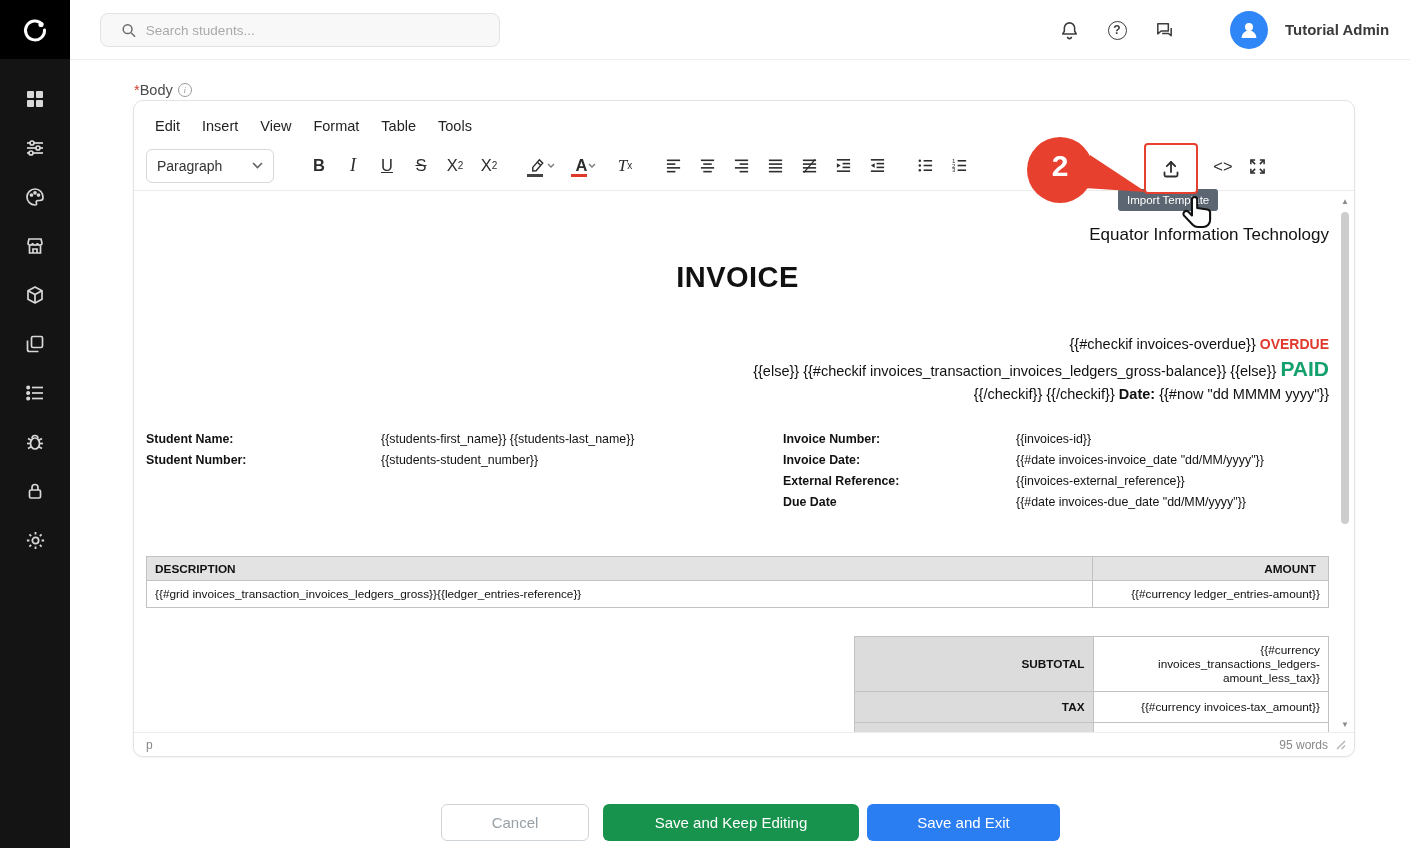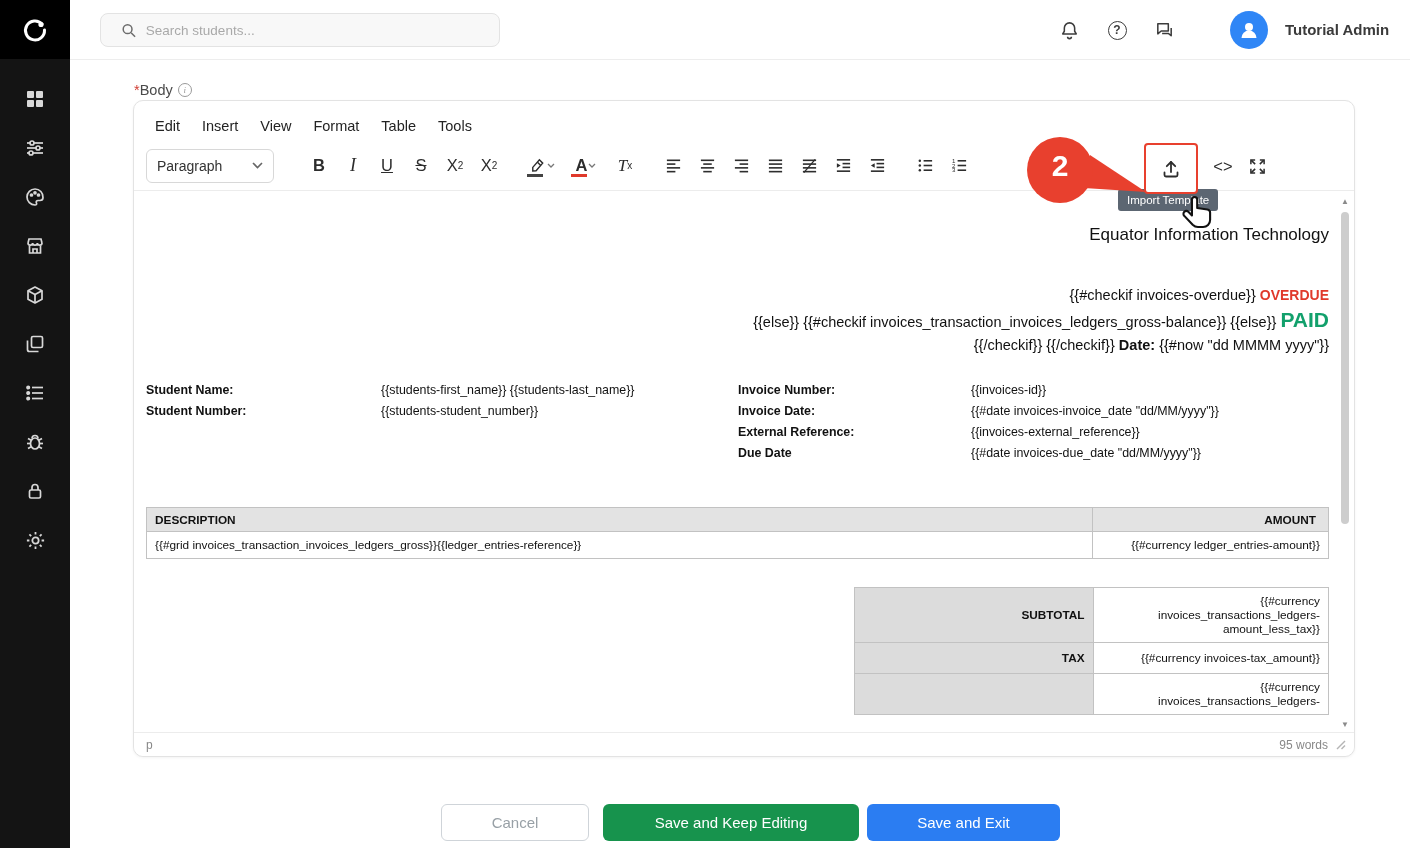--- a/index.html
+++ b/index.html
@@ -53,21 +53,21 @@
   
   .content { position:absolute; left:1px; top:91px; width:1207px; height:541px; overflow:hidden; background:#fff; cursor:text; }
   .doc { position:relative; width:1207px; padding:0 13px 0 11px; color:#111; }
   .doc-company { padding-top:33px; text-align:right; font-size:17px; }
   .doc-title { margin-top:16px; text-align:center; font-size:29px; font-weight:800; letter-spacing:.5px; }
   .doc-status { margin-top:42px; text-align:right; font-size:14.5px; }
   .doc-status .line { margin-bottom:5px; }
   .badge-overdue { font-size:14px; font-weight:800; color:#e0392b; }
   .badge-paid { font-size:21px; font-weight:800; color:#12a06c; }
   .bold { font-weight:bold; }
-  .doc-fields { display:flex; margin-top:30px; font-size:12.4px; }
+  .doc-fields { display:flex; margin-top:30px; font-size:12.4px;gap:45px; }
   .fcol-left { width:592px; }
   .frow { margin-bottom:7px; display:flex; }
   .fcol-left .flabel { width:235px; font-weight:bold; }
   .fcol-right .flabel { width:233px; font-weight:bold; }
   .inv-table { margin-top:40px; width:100%; border-collapse:collapse; font-size:11.8px; }
   .inv-table th, .inv-table td { border:1px solid #c2c2c2; }
   .inv-table th { background:#e3e3e3; height:24px; font-weight:bold; }
   .th-desc { text-align:left; padding-left:8px; width:80%; }
   .th-amt { text-align:right; padding-right:12px; width:20%; }
   .inv-table td { height:27px; }
@@ -388,20 +388,21 @@
         <svg width="20" height="20" viewBox="0 0 20 20" fill="none" stroke="#2d2d2d" stroke-width="1.8" stroke-linejoin="round" stroke-linecap="round">
           <line x1="10" y1="13" x2="10" y2="3"></line>
             <polyline points="5.8,7.2 10,3 14.2,7.2"></polyline>
             <path d="M3.5 13.5v2.5a1.5 1.5 0 0 0 1.5 1.5h10a1.5 1.5 0 0 0 1.5-1.5v-2.5"></path>
         </svg>
       </div>
 
       <div class="content">
         <div class="doc">
           <div class="doc-company">Equator Information Technology</div>
+          <div class="doc-title">INVOICE</div>
 
           <div class="doc-status">
             <div class="line">
               <span>{{#checkif invoices-overdue}}</span>
               <span class="badge-overdue">OVERDUE</span>
             </div>
             <div class="line">
               <span>{{else}} {{#checkif invoices_transaction_invoices_ledgers_gross-balance}} {{else}}</span>
               <span class="badge-paid">PAID</span>
             </div>

